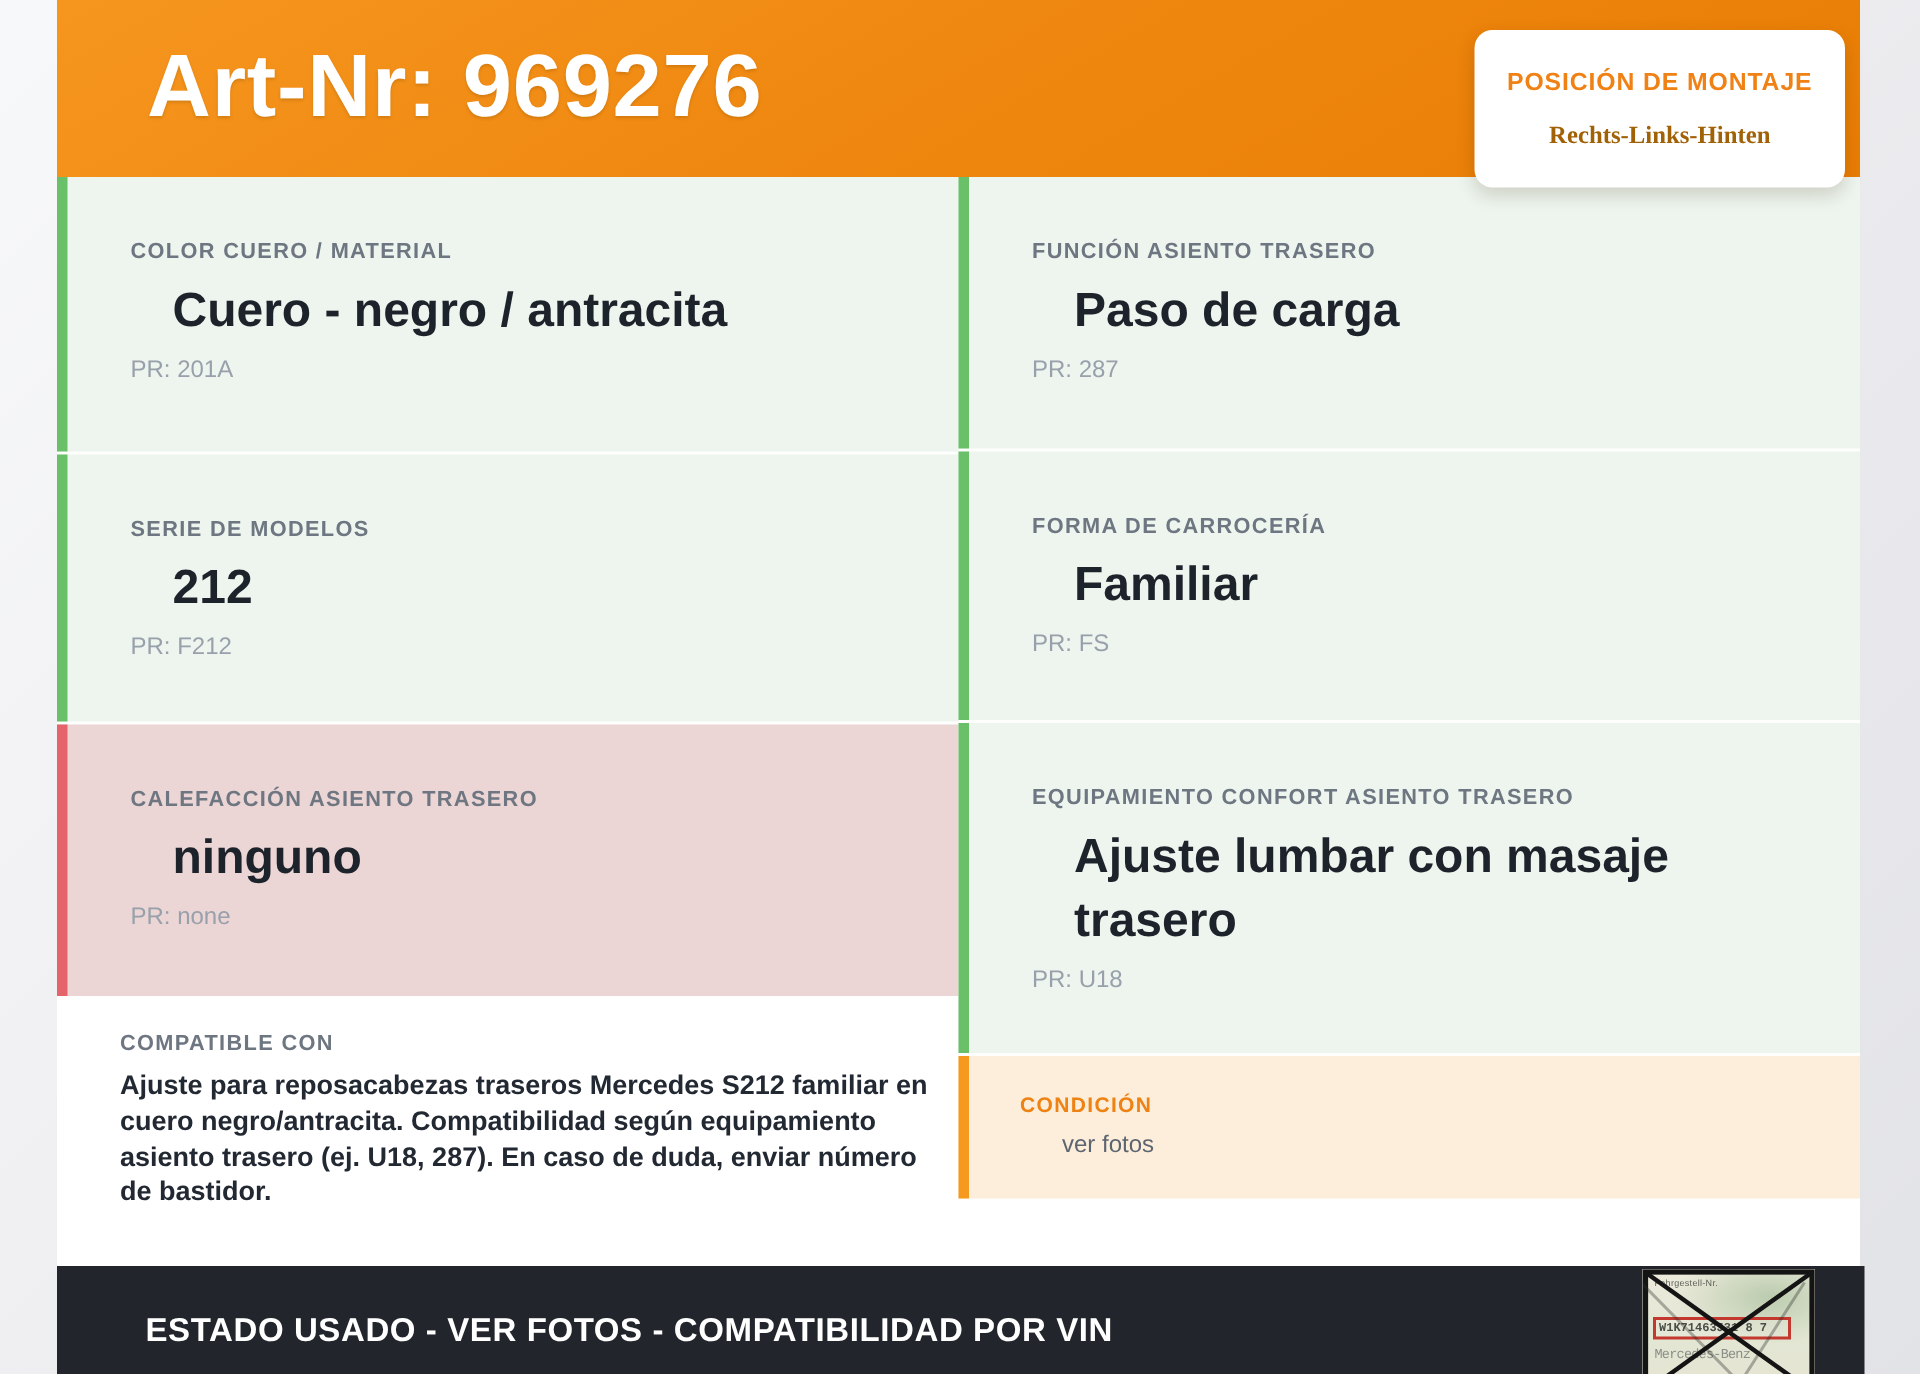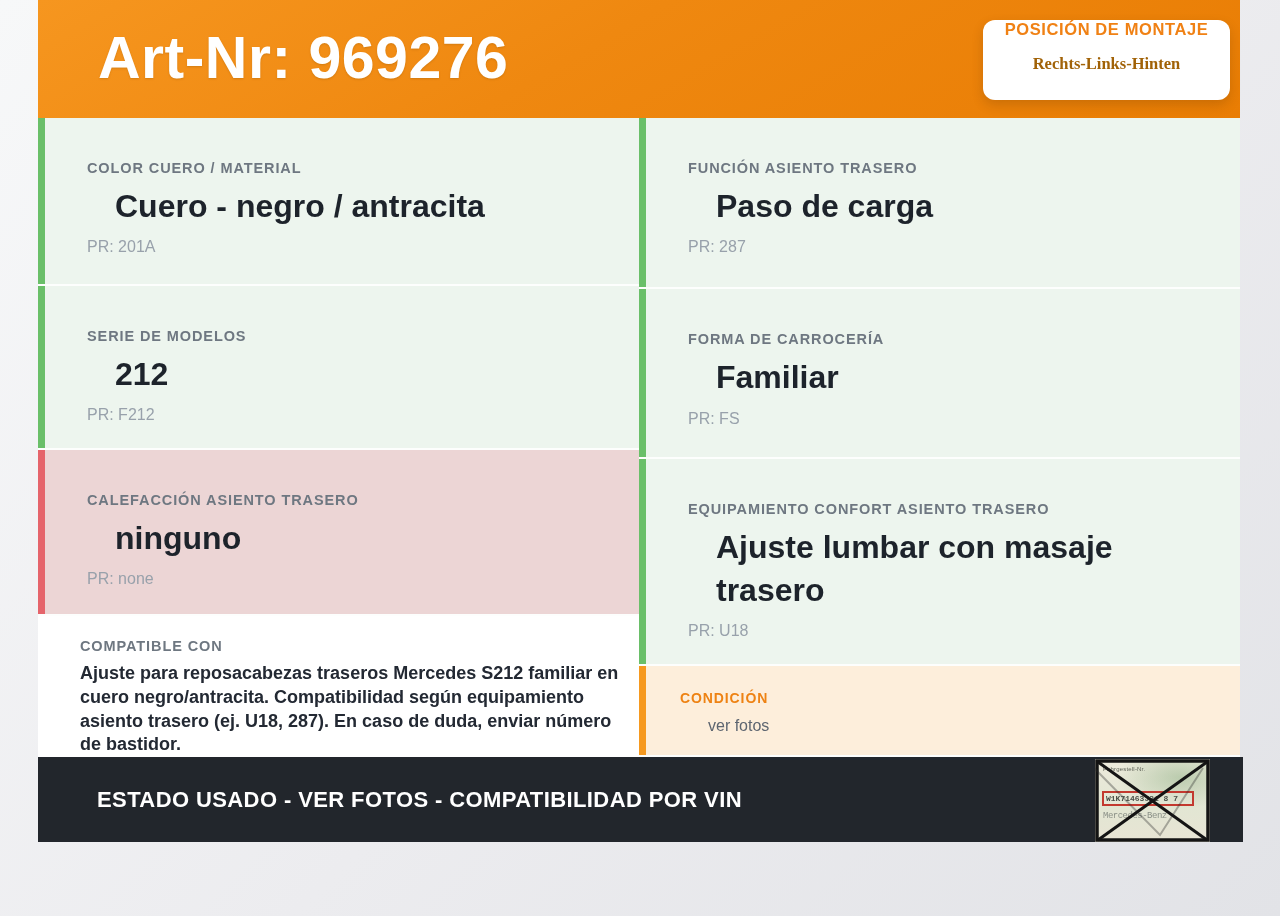--- a/index.html
+++ b/index.html
@@ -31,48 +31,49 @@
     font-size: 59px;
     font-weight: 700;
     color: #ffffff;
     letter-spacing: 0.5px;
     text-shadow: 0 1px 2px rgba(120,70,0,0.25);
     white-space: nowrap;
   }
   .badge {
     position: absolute;
     right: 10px; top: 20px;
-    width: 247px; height: 80px;
+    width: 247px; height: 105px;
     background: #ffffff;
     border-radius: 12px;
     box-shadow: 0 5px 12px rgba(60,35,0,0.18);
     display: flex;
     flex-direction: column;
     align-items: center;
+    justify-content: center;
     gap: 15px;
   }
   .badge-label {
     color: #f08114;
     font-weight: 700;
     font-size: 16.5px;
     letter-spacing: 0.6px;
     white-space: nowrap;
   }
   .badge-value {
     color: #a16207;
     font-weight: 700;
     font-size: 16.5px;
     white-space: nowrap;
     font-family: Liberation Serif, serif;
   }
 
   
   .grid {
     display: flex;
-    height: 639px;
+    height: 726px;
     background: #fdfefd;
   }
   .col {
     display: flex;
     flex-direction: column;
     width: 601px;
     gap: 2px;
   }
   .card {
     border-left: 7px solid transparent;

